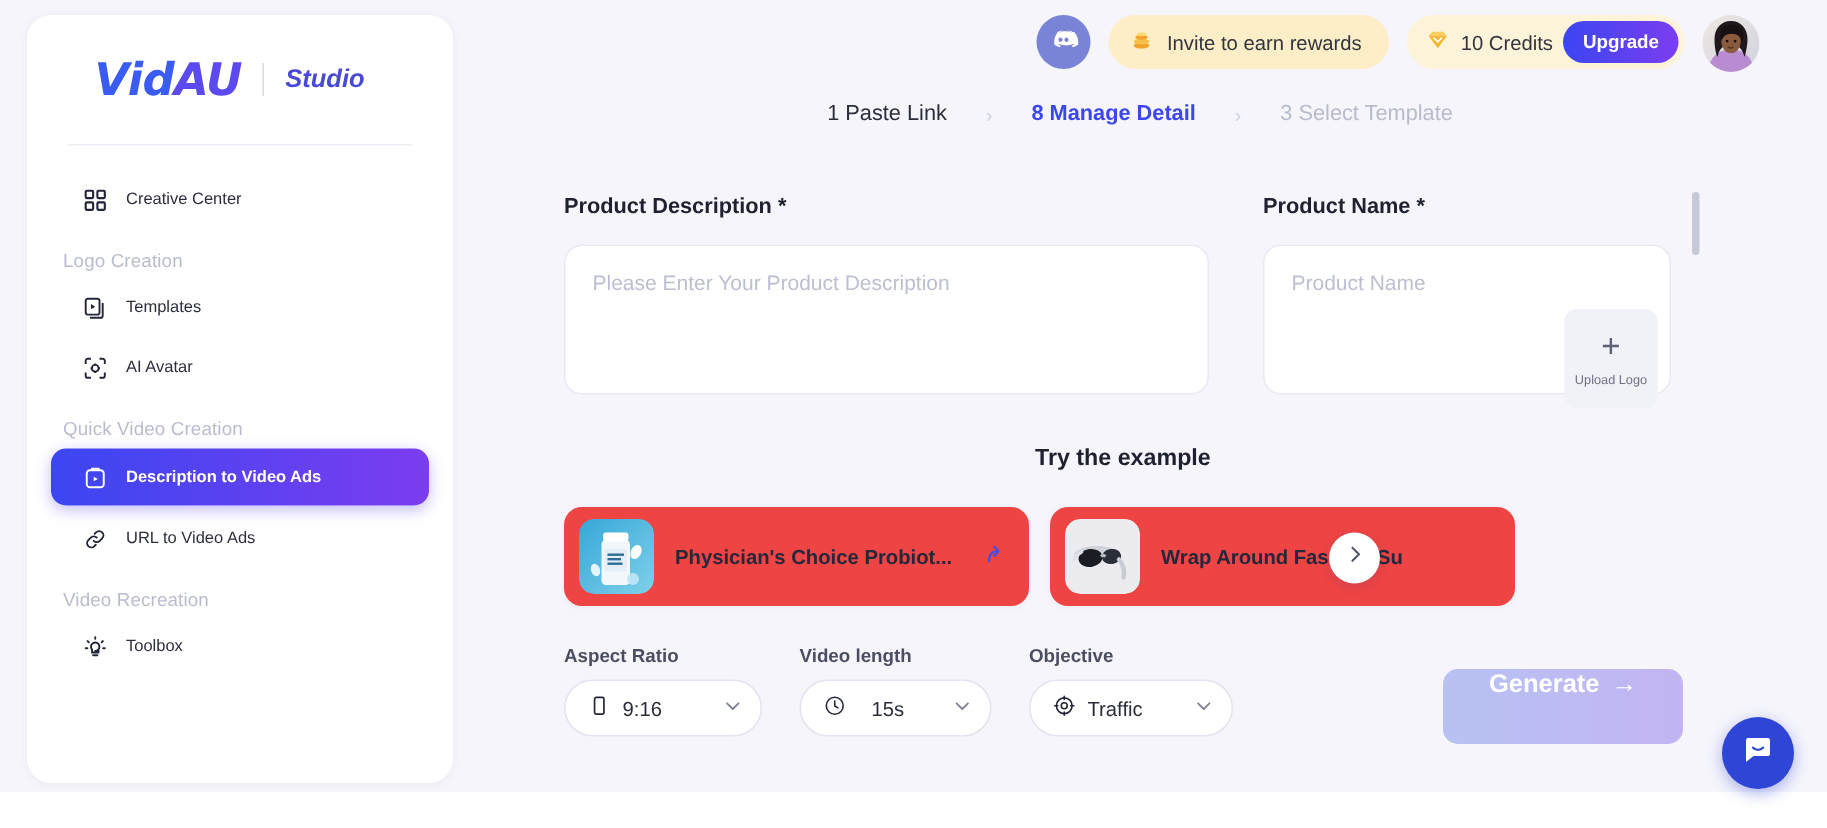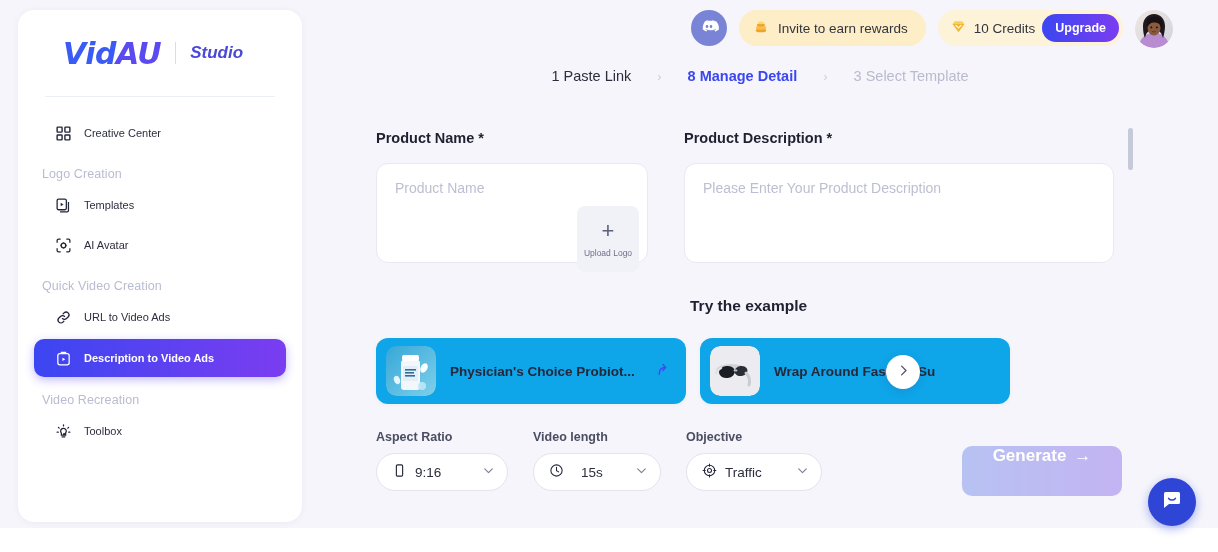--- a/index.html
+++ b/index.html
@@ -166,21 +166,21 @@
   .try-title {
     position: absolute; left: 388px; top: 197px;
     font-size: 15.5px; font-weight: 700; color: #1f2130;
   }
   .examples {
     position: absolute; left: 74px; top: 238px;
     display: flex; gap: 14px;
   }
   .ex-card {
     width: 310px; height: 66px;
-    background: #0ea5e9; border-radius: 12px;
+    background: #ef4444; border-radius: 12px;
     display: flex; align-items: center; gap: 14px;
     padding: 0 14px 0 10px;
     box-shadow: 0 1px 4px rgba(60,60,110,0.05);
     cursor: pointer;
     overflow: hidden;
   }
   .ex-thumb {
     width: 50px; height: 50px; border-radius: 10px; flex: 0 0 50px;
     overflow: hidden; position: relative;
   }
@@ -282,39 +282,39 @@
           <path d="M3 8V5a2 2 0 0 1 2-2h3M21 8V5a2 2 0 0 0-2-2h-3M3 16v3a2 2 0 0 0 2 2h3M21 16v3a2 2 0 0 1-2 2h-3"></path>
           <circle cx="12" cy="12" r="3.2"></circle>
             <path d="M12 7.6v1.2M12 15.2v1.2M7.6 12h1.2M15.2 12h1.2"></path>
         </svg>
       </span>
       <span>AI Avatar</span>
     </div>
 
     <div class="nav-group-label">Quick Video Creation</div>
 
-    <div class="nav-item">
-      <span class="ic">
-        <svg width="17" height="17" viewBox="0 0 24 24" fill="none" stroke="#23253a" stroke-width="1.8" stroke-linecap="round">
-          <path d="M10.5 13.5a4 4 0 0 0 5.7 0l2.3-2.3a4 4 0 1 0-5.7-5.7l-1.3 1.3"></path>
-          <path d="M13.5 10.5a4 4 0 0 0-5.7 0l-2.3 2.3a4 4 0 1 0 5.7 5.7l1.3-1.3"></path>
-        </svg>
-      </span>
-      <span>URL to Video Ads</span>
-    </div>
-
     <div class="nav-item active">
       <span class="ic">
         <svg width="17" height="17" viewBox="0 0 24 24" fill="none" stroke="#ffffff" stroke-width="1.8">
           <rect x="4" y="5" width="16" height="16" rx="3"></rect>
             <path d="M9 5V3.5h6V5"></path>
           <path d="M10.5 11l4 2.2-4 2.2z" fill="#ffffff" stroke="none"></path>
         </svg>
       </span>
       <span>Description to Video Ads</span>
+    </div>
+
+    <div class="nav-item">
+      <span class="ic">
+        <svg width="17" height="17" viewBox="0 0 24 24" fill="none" stroke="#23253a" stroke-width="1.8" stroke-linecap="round">
+          <path d="M10.5 13.5a4 4 0 0 0 5.7 0l2.3-2.3a4 4 0 1 0-5.7-5.7l-1.3 1.3"></path>
+          <path d="M13.5 10.5a4 4 0 0 0-5.7 0l-2.3 2.3a4 4 0 1 0 5.7 5.7l1.3-1.3"></path>
+        </svg>
+      </span>
+      <span>URL to Video Ads</span>
     </div>
 
     <div class="nav-group-label">Video Recreation</div>
 
     <div class="nav-item">
       <span class="ic">
         <svg width="17" height="17" viewBox="0 0 24 24" fill="none" stroke="#23253a" stroke-width="1.8" stroke-linecap="round">
           <path d="M12 15.5a4 4 0 1 0-3-1.3V17h6v-2.8"></path>
             <path d="M10 19.5h4"></path>
           <path d="M12 2.5v1.6M4.8 6.2l1.1 1.1M19.2 6.2l-1.1 1.1M3 13h1.6M19.4 13H21"></path>
@@ -389,34 +389,34 @@
       <div class="step active">8 Manage Detail</div>
       <div class="step-sep">›</div>
       <div class="step dim">3 Select Template</div>
     </div>
   </div>
 
   <div class="main">
 
     <div class="form-row">
       <div>
+        <div class="field-label">Product Description *</div>
+        <div class="input-card desc">
+          <div class="placeholder">Please Enter Your Product Description</div>
+        </div>
+      </div>
+
+      <div>
         <div class="field-label">Product Name *</div>
         <div class="input-card name">
           <div class="placeholder">Product Name</div>
           <div class="upload-logo">
             <div class="plus">+</div>
             <div class="ul-label">Upload Logo</div>
           </div>
-        </div>
-      </div>
-
-      <div>
-        <div class="field-label">Product Description *</div>
-        <div class="input-card desc">
-          <div class="placeholder">Please Enter Your Product Description</div>
         </div>
       </div>
     </div>
 
     <div class="scrollbar"></div>
 
     <div class="try-title">Try the example</div>
 
     <div class="examples">
       <div class="ex-card">

